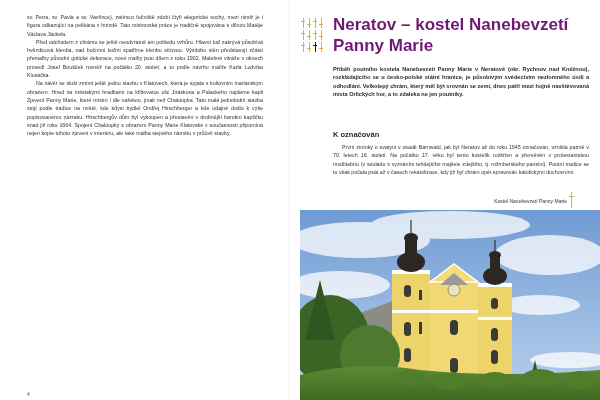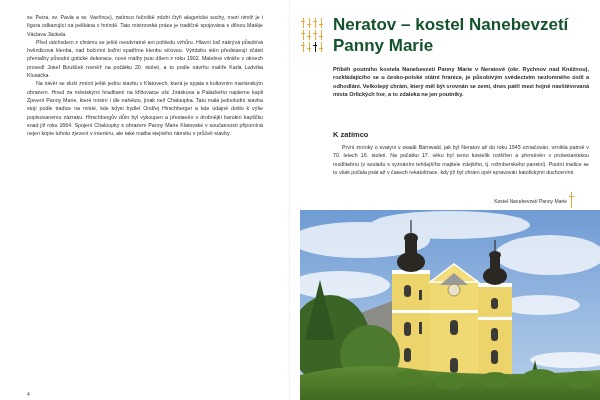--- a/index.html
+++ b/index.html
@@ -18,21 +18,21 @@
   .left-text p.indent { text-indent: 9px; }
   .left-text p + p { margin-top: 0; }
   .page-number { position: absolute; left: 27px; top: 391px; font-size: 5px; color: #444; }
 
   .cross-grid { position: absolute; left: 300px; top: 17px; width: 24px; height: 36px; display: grid; grid-template-columns: repeat(4, 6px); grid-template-rows: repeat(3, 12px); }
   .cross { position: relative; width: 6px; height: 12px; }
   .cross::before { content: ""; position: absolute; left: 2.5px; top: 1px; width: 1.2px; height: 10px; background: var(--c); }
   .cross::after { content: ""; position: absolute; left: 0.8px; top: 3.5px; width: 4.6px; height: 1.2px; background: var(--c); }
   .cross.down::after { top: 7px; }
 
-  .title { position: absolute; left: 333px; top: 14px; width: 260px; font-size: 17px; line-height: 21px; font-weight: bold; color: #14532d; margin: 0; }
+  .title { position: absolute; left: 333px; top: 14px; width: 260px; font-size: 17px; line-height: 21px; font-weight: bold; color: #701a75; margin: 0; }
 
   .lead { position: absolute; left: 333px; top: 65px; width: 256px; font-size: 5.6px; line-height: 8.4px; font-weight: bold; text-align: justify; color: #2a2a2a; margin: 0; }
 
   .section-heading { position: absolute; left: 333px; top: 130px; font-size: 7.5px; font-weight: bold; color: #2a2a2a; margin: 0; }
   .body-text { position: absolute; left: 333px; top: 143px; width: 256px; font-size: 5.3px; line-height: 8.3px; text-align: justify; color: #333; margin: 0; text-indent: 9px; }
 
   .caption { position: absolute; right: 33px; top: 198px; font-size: 5px; color: #333; }
   .caption-cross { position: absolute; left: 568px; top: 192px; width: 6px; height: 16px; }
   .caption-cross::before { content: ""; position: absolute; left: 2.5px; top: 0; width: 1px; height: 16px; background: #e8a93a; }
   .caption-cross::after { content: ""; position: absolute; left: 0.5px; top: 4px; width: 5px; height: 1px; background: #e8a93a; }
@@ -69,21 +69,21 @@
       <span class="cross" style="--c: #e8a93a;"></span>
       <span class="cross down" style="--c: #e8a93a;"></span>
       <span class="cross" style="--c: #1a1a1a;"></span>
       <span class="cross down" style="--c: #e8a93a;"></span>
     </div>
 
   <h1 class="title">Neratov – kostel Nanebevzetí Panny Marie</h1>
 
   <p class="lead">Příběh poutního kostela Nanebevzetí Panny Marie v Neratově (okr. Rychnov nad Kněžnou), rozkládajícího se u česko-polské státní hranice, je působivým svědectvím nezlomného úsilí a odhodlání. Velkolepý chrám, který měl být srovnán se zemí, dnes patří mezi hojně navštěvovaná místa Orlických hor, a to zdaleka ne jen poutníky.</p>
 
-  <h2 class="section-heading">K zatímco</h2>
+  <h2 class="section-heading">K označován</h2>
 
   <p class="body-text">První zmínky o svatyni v osadě Bärnwald, jak byl Neratov až do roku 1945 označován, vznikla patrně v 70. letech 16. století. Na počátku 17. věku byl tento kostelík rozšířen a přeměněn v protestantskou modlitebnu (v souladu s vyznáním tehdejšího majitele zdejšího, tj. rožmberského panství). Poutní tradice se tu však počala psát až v časech rekatolizace, kdy již byl chrám opět spravován katolickými duchovními.</p>
 
   <div class="caption">Kostel Nanebevzetí Panny Marie</div>
   <div class="caption-cross"></div>
 
   <div class="photo" title="Yellow baroque church with two dark onion-domed towers on a green hill under a blue cloudy sky">
     <svg width="300" height="190" viewBox="0 0 300 190">
       <defs>
         <linearGradient id="sky" x1="0" y1="0" x2="0" y2="1">

